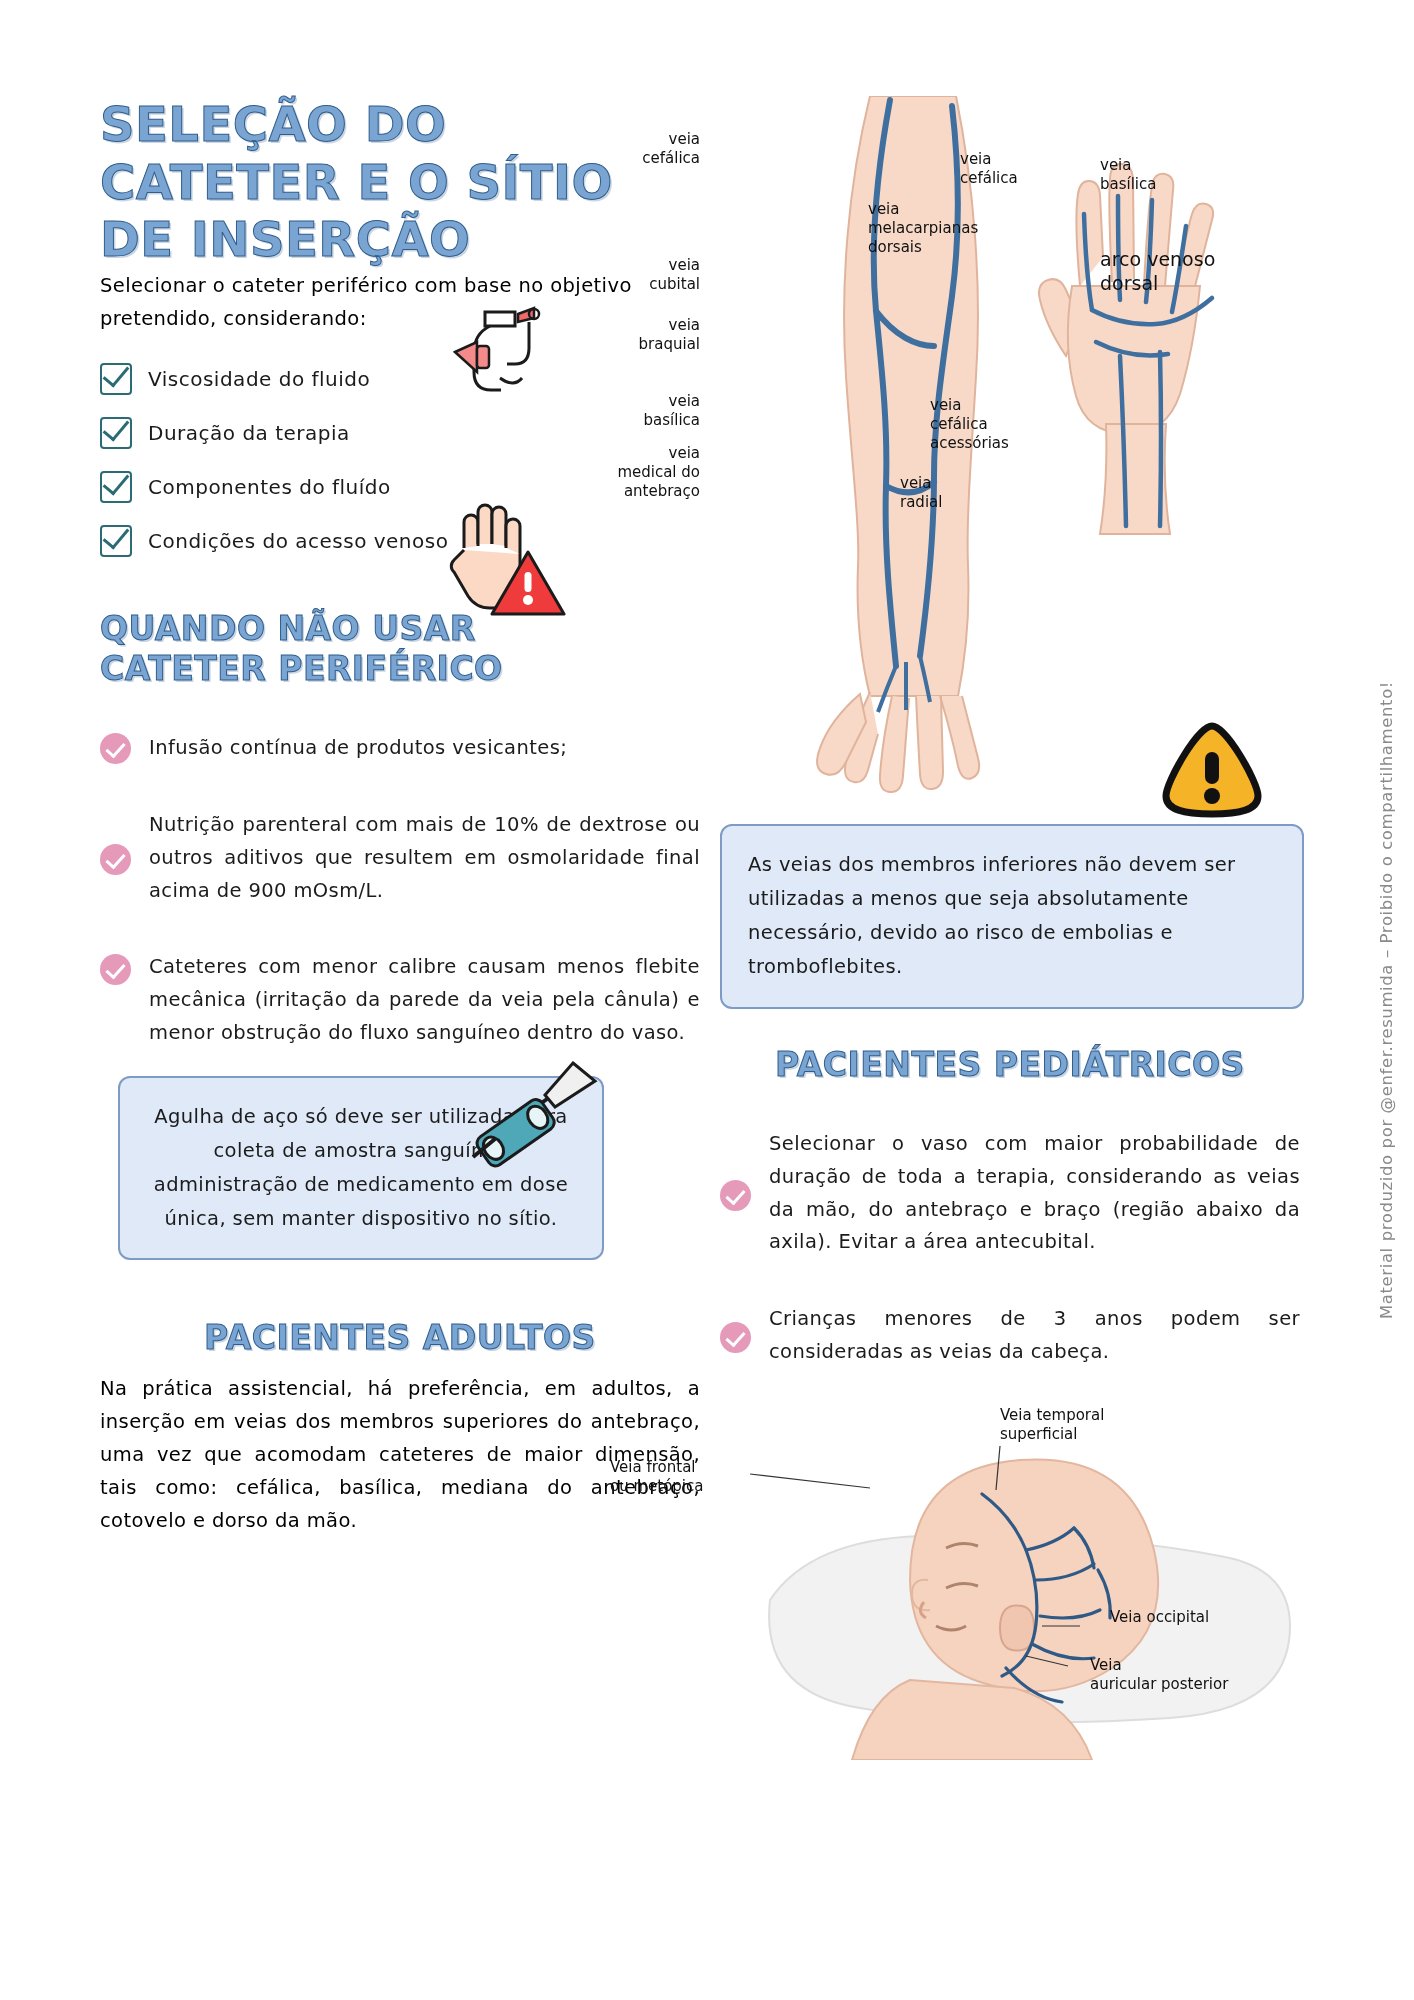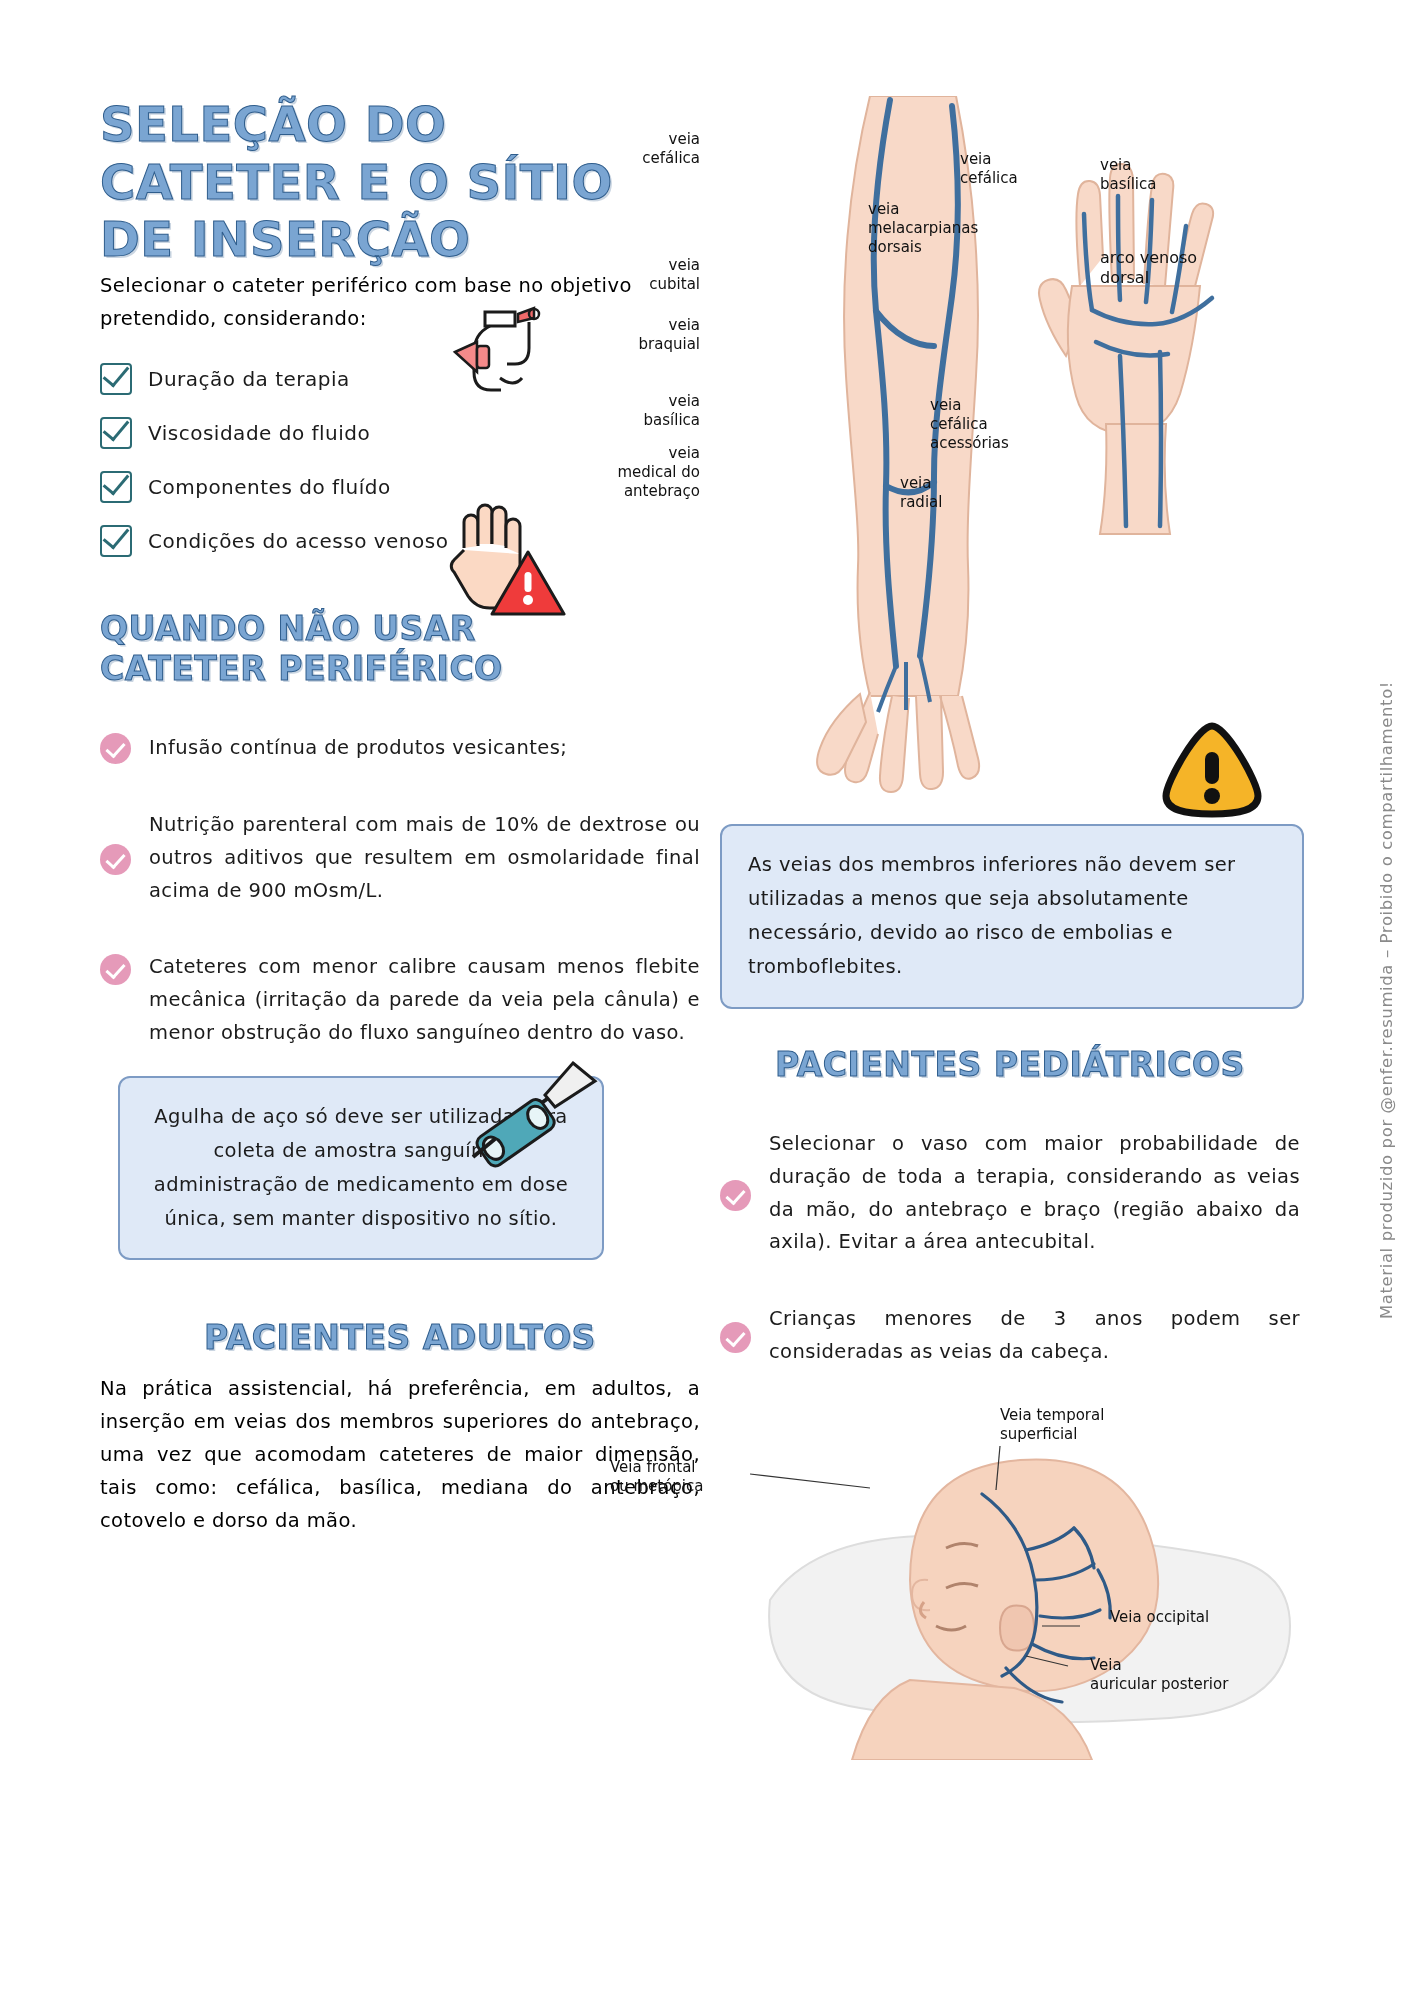--- a/index.html
+++ b/index.html
@@ -201,25 +201,25 @@
 
   <div class="col-left">
 
     <h1 class="section-title title-main">SELEÇÃO DO CATETER E O SÍTIO DE INSERÇÃO</h1>
 
     <p class="body-text" style="max-width:540px;">Selecionar o cateter periférico com base no objetivo pretendido, considerando:</p>
 
     <ul class="check-list">
       <li>
         <span class="checkbox"></span>
-        <span>Duração da terapia</span>
+        <span>Viscosidade do fluido</span>
       </li>
       <li>
         <span class="checkbox"></span>
-        <span>Viscosidade do fluido</span>
+        <span>Duração da terapia</span>
       </li>
       <li>
         <span class="checkbox"></span>
         <span>Componentes do fluído</span>
       </li>
       <li>
         <span class="checkbox"></span>
         <span>Condições do acesso venoso</span>
       </li>
     </ul>
@@ -340,21 +340,21 @@
     <div class="fig-caption" style="position:absolute;left:-140px;top:34px;text-align:right;width:120px;">veia<br>cefálica</div>
     <div class="fig-caption" style="position:absolute;left:-130px;top:160px;text-align:right;width:110px;">veia<br>cubital</div>
     <div class="fig-caption" style="position:absolute;left:-140px;top:220px;text-align:right;width:120px;">veia<br>braquial</div>
     <div class="fig-caption" style="position:absolute;left:-140px;top:296px;text-align:right;width:120px;">veia<br>basílica</div>
     <div class="fig-caption" style="position:absolute;left:-150px;top:348px;text-align:right;width:130px;">veia<br>medical do<br>antebraço</div>
     <div class="fig-caption" style="position:absolute;left:210px;top:300px;width:140px;">veia<br>cefálica<br>acessórias</div>
     <div class="fig-caption" style="position:absolute;left:180px;top:378px;width:120px;">veia<br>radial</div>
     <div class="fig-caption" style="position:absolute;left:240px;top:54px;width:110px;">veia<br>cefálica</div>
     <div class="fig-caption" style="position:absolute;left:380px;top:60px;width:110px;">veia<br>basílica</div>
     <div class="fig-caption" style="position:absolute;left:148px;top:104px;width:160px;">veia<br>melacarpianas<br>dorsais</div>
-    <div class="fig-caption" style="position:absolute;left:380px;top:152px;width:130px;font-size:16px;">arco venoso<br>dorsal</div>
+    <div class="fig-caption" style="position:absolute;left:380px;top:152px;width:130px;font-size:19px;">arco venoso<br>dorsal</div>
   </div>
 
   <div class="warn-icon">
     <svg width="105" height="100" viewBox="0 0 105 100">
       <path d="M52 6 C66 6 98 62 98 76 C98 90 80 94 52 94 C24 94 6 90 6 76 C6 62 38 6 52 6 Z" fill="#f5b428" stroke="#111" stroke-width="7" stroke-linejoin="round"></path>
       <rect x="45" y="32" width="14" height="32" rx="7" fill="#111"></rect>
       <circle cx="52" cy="76" r="8" fill="#111"></circle>
     </svg>
   </div>
 

